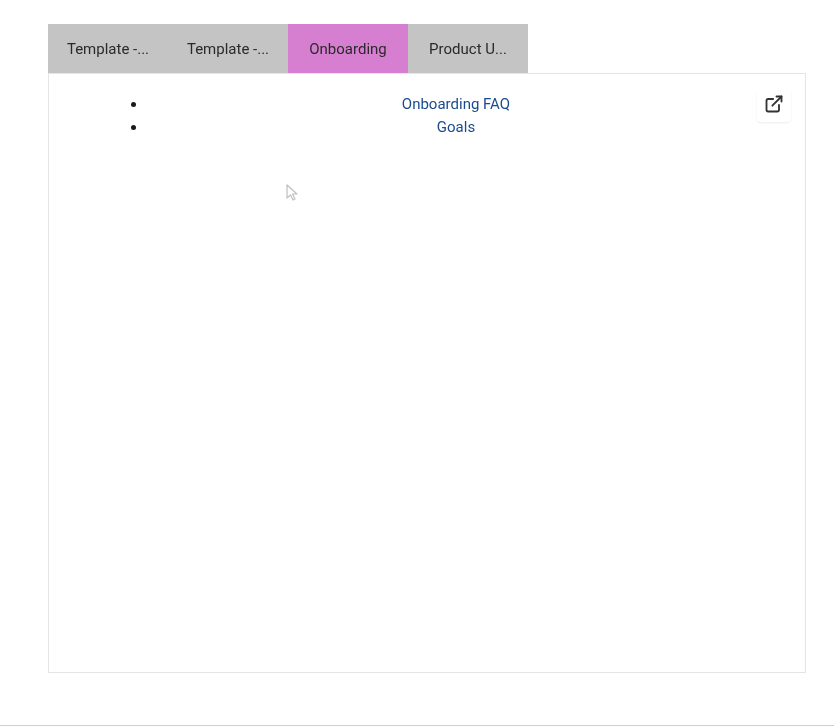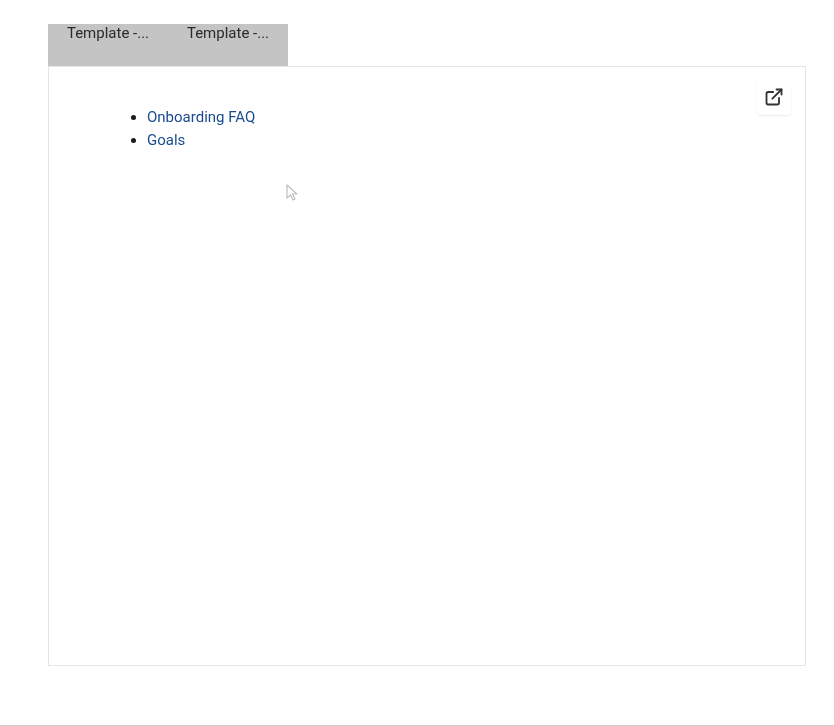--- a/index.html
+++ b/index.html
@@ -16,43 +16,45 @@
     }
     .container {
       padding: 24px 0 0 48px;
     }
     .tabs {
       display: flex;
       background: #ffffff;
     }
     .tab {
       width: 120px;
-      height: 42px;
+      height: 49px;
       display: flex;
+      align-items: center;
       justify-content: center;
       background: #c4c4c4;
       color: #2a2a2a;
       font-size: 15px;
       cursor: pointer;
       white-space: nowrap;
       overflow: hidden;
       text-overflow: ellipsis;
       padding: 0 10px;
     }
     .tab.active {
       background: #d67fd0;
       color: #2a2a2a;
     }
     .content-panel {
       position: relative;
       width: 758px;
       height: 600px;
       background: #ffffff;
       border: 1px solid #e5e5e5;
-      padding: 36px 40px;
+      padding: 16px 40px;
+      text-align: center;
     }
     .expand-button {
       position: absolute;
       top: 14px;
       right: 14px;
       width: 34px;
       height: 34px;
       display: flex;
       align-items: center;
       justify-content: center;
@@ -96,20 +98,26 @@
 <body>
 
 <div class="container">
   <div class="tabs">
     <div class="tab">
       <span>Template -...</span>
     </div>
     <div class="tab">
       <span>Template -...</span>
     </div>
+    <div class="tab active">
+      <span>Onboarding</span>
+    </div>
+    <div class="tab">
+      <span>Product U...</span>
+    </div>
   </div>
 
   <div class="content-panel">
     <button class="expand-button">
       <span>
         <svg width="20" height="20" viewBox="0 0 24 24" fill="none" stroke="#333" stroke-width="2.2" stroke-linecap="round" stroke-linejoin="round">
           <path d="M18 13v6a2 2 0 0 1-2 2H5a2 2 0 0 1-2-2V8a2 2 0 0 1 2-2h6"></path>
           <polyline points="15 3 21 3 21 9"></polyline>
           <line x1="10" y1="14" x2="21" y2="3"></line>
         </svg>

